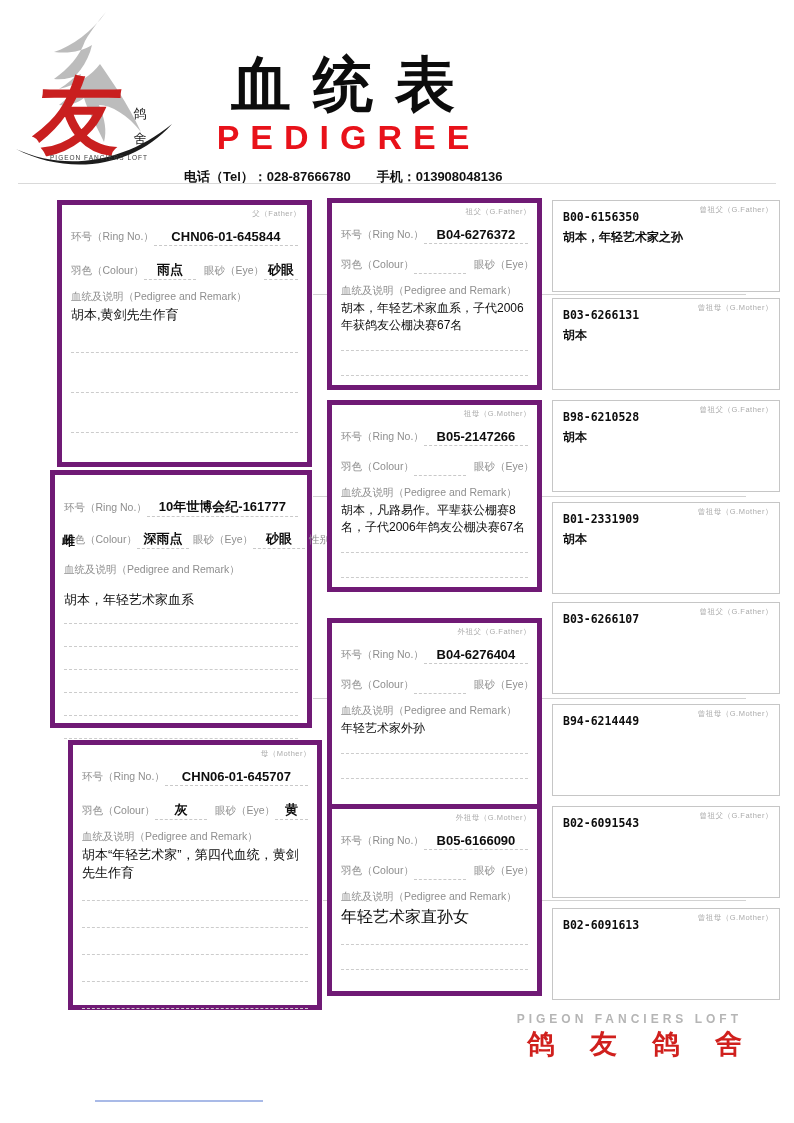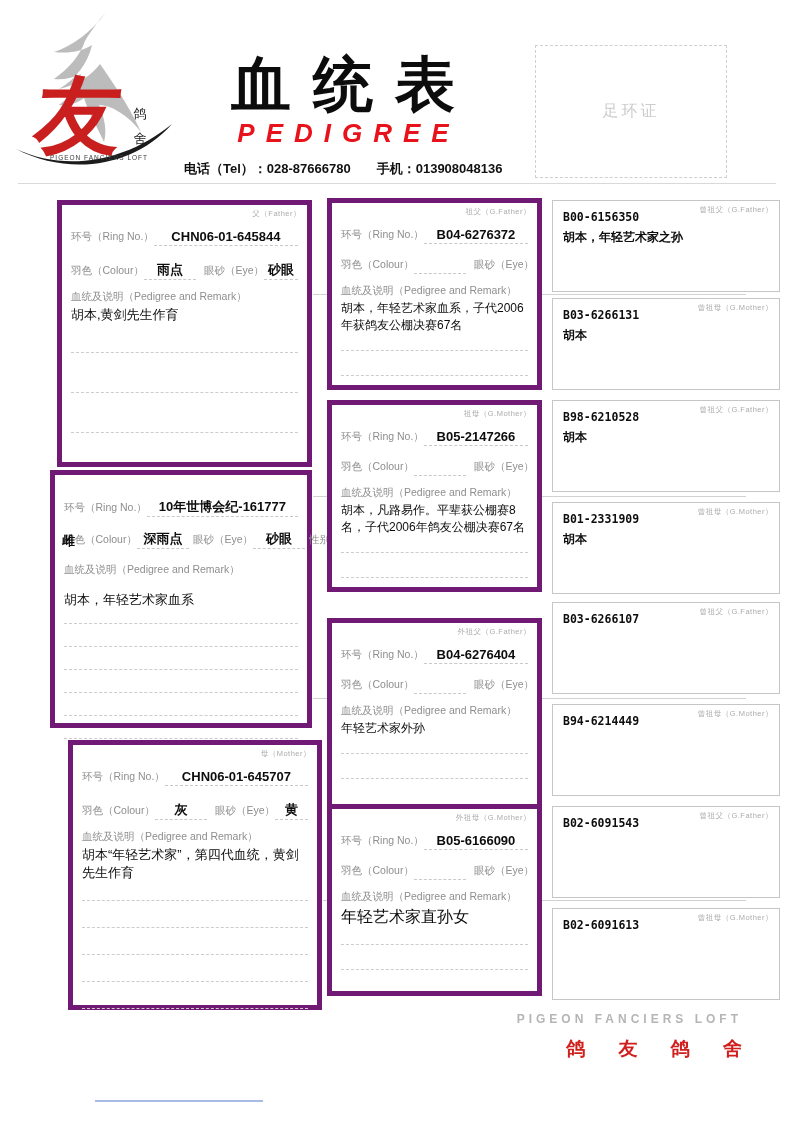--- a/index.html
+++ b/index.html
@@ -8,21 +8,21 @@
 
   
   #logo{position:absolute;left:8px;top:6px;width:172px;height:164px;}
   #logo svg{position:absolute;left:0;top:0;}
   .logo-char{position:absolute;left:28px;top:66px;font-size:86px;font-weight:bold;color:#c91f1f;transform:skewX(-6deg);line-height:1;}
   .logo-vert{position:absolute;left:124px;top:96px;width:16px;font-size:13px;color:#222;line-height:1.9;text-align:center;word-break:break-all;}
   .logo-loft{position:absolute;left:42px;top:148px;font-size:6.5px;color:#3a3a3a;letter-spacing:1px;white-space:nowrap;}
 
   #titleblk{position:absolute;left:184px;top:52px;width:318px;text-align:center;}
   .title-cn{font-size:60px;font-weight:900;color:#0c0c0c;letter-spacing:22px;margin-left:22px;line-height:1.1;}
-  .title-en{margin-top:0px;font-size:26px;font-weight:bold;font-style:italic;color:#e8121a;letter-spacing:11px;margin-left:11px;}
+  .title-en{margin-top:0px;font-size:34px;font-weight:bold;color:#e8121a;letter-spacing:11px;margin-left:11px;}
   .contact{margin-top:11px;font-size:13px;font-weight:bold;color:#111;white-space:nowrap;}
   .contact span + span{margin-left:26px;}
 
   #ringcert{position:absolute;left:535px;top:45px;width:192px;height:133px;border:1px dashed #cfcfcf;box-sizing:border-box;display:flex;align-items:center;justify-content:center;}
   #ringcert .rc-text{color:#cccccc;font-size:16px;letter-spacing:3px;}
 
   .divider{position:absolute;left:18px;top:183px;width:758px;height:1px;background:#d9d9d9;}
 
   
   .box{position:absolute;background:#fff;border:5px solid #701a75;box-sizing:border-box;}
@@ -40,21 +40,21 @@
   
   .gbox{position:absolute;left:552px;width:228px;height:92px;background:#fff;border:1px solid #c6c6c6;box-sizing:border-box;}
   .gring{margin:9px 10px 0;font-family:"DejaVu Sans Mono",monospace;font-size:11.5px;font-weight:bold;color:#0d0d0d;}
   .gremark{margin:5px 10px 0;font-size:12px;font-weight:bold;color:#0d0d0d;line-height:1.4;}
 
   .conn{position:absolute;height:1px;background:#d2d2d2;}
 
   
   #footer{position:absolute;right:52px;top:1012px;text-align:right;}
   .footer-en{font-size:12px;font-weight:bold;color:#b5b5b5;letter-spacing:4px;}
-  .footer-cn{margin-top:10px;font-size:19px;font-weight:bold;color:#d0201d;letter-spacing:14px;margin-right:-14px;}
+  .footer-cn{margin-top:0;font-size:27px;font-weight:bold;color:#d0201d;letter-spacing:14px;margin-right:-14px;}
   .blue-line{position:absolute;left:95px;top:1100px;width:168px;height:2px;background:#7b95da;opacity:.65;}
 </style>
 </head>
 <body>
 
 <div id="page">
 
   <div id="logo">
     <svg width="172" height="164" viewBox="0 0 172 164">
       <path d="M98,6 C84,26 64,40 46,46 C62,48 74,45 84,39 C80,57 68,73 51,83 C69,79 84,69 92,58 C103,74 119,96 133,126 C120,109 103,99 91,99 C97,113 99,125 96,136 C88,119 80,105 76,92 C70,97 60,100 51,99 C62,91 70,80 73,68 C65,72 55,74 46,73 C60,63 72,50 77,35 C84,23 92,13 98,6 Z" fill="#bcbcbc"></path>
@@ -66,23 +66,20 @@
   </div>
 
   <div id="titleblk">
     <div class="title-cn">血统表</div>
     <div class="title-en">PEDIGREE</div>
     <div class="contact">
       <span>电话（Tel）：028-87666780</span><span>手机：013908048136</span>
     </div>
   </div>
 
-  <div id="ringcert">
-    <span class="rc-text">足环证</span>
-  </div>
 
   <div class="divider"></div>
 
   <div class="box" style="left:57px;top:200px;width:255px;height:267px;">
     <div class="corner">父（Father）</div>
     <div class="frow" style="margin-top:22px">
       <span class="flabel">环号（Ring No.）</span>
       <span class="fline"><b class="fval">CHN06-01-645844</b></span>
     </div>
     <div class="frow" style="margin-top:14px">

